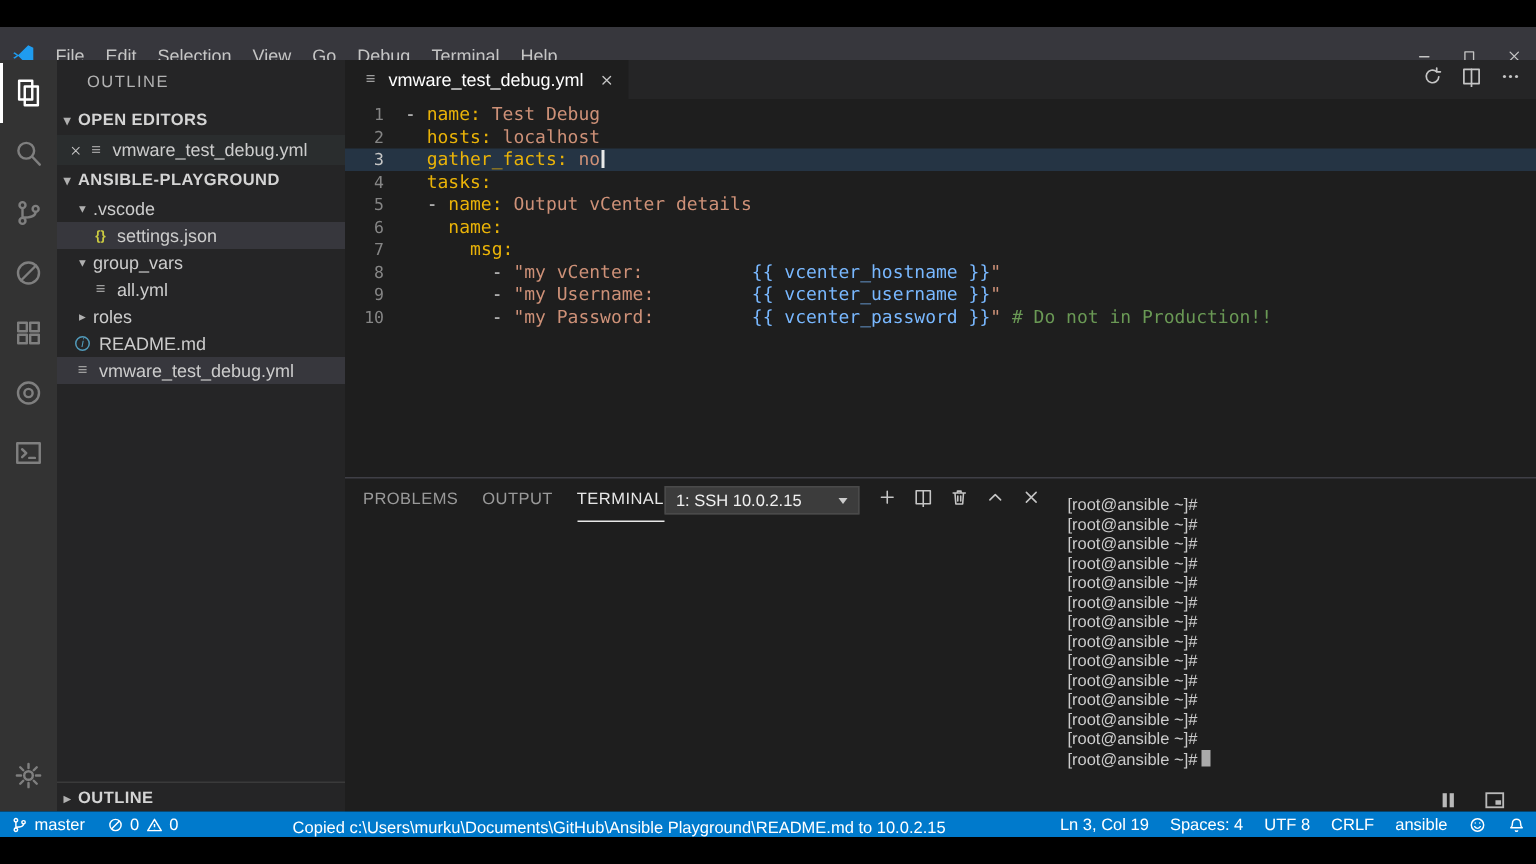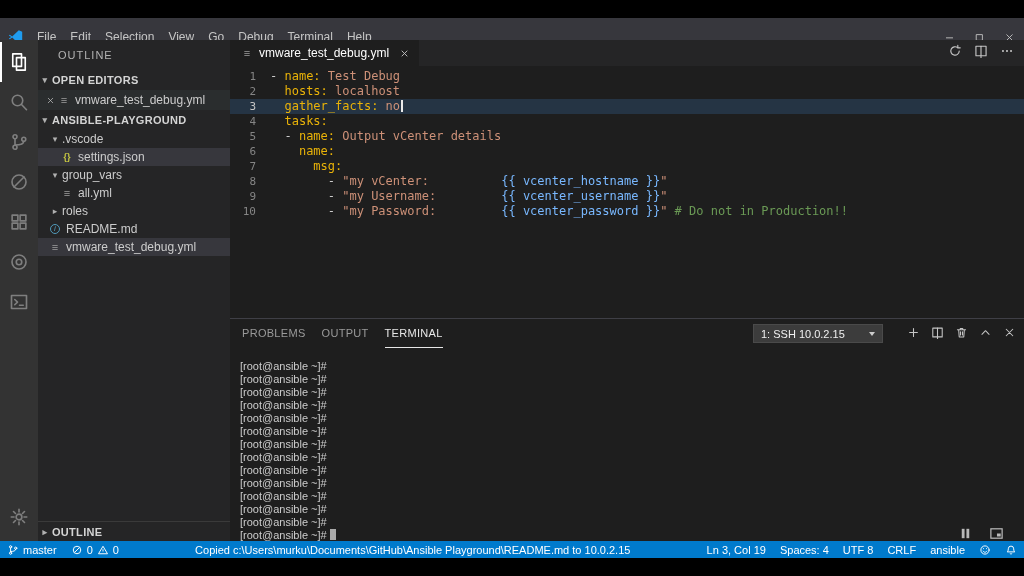--- a/index.html
+++ b/index.html
@@ -56,36 +56,36 @@
 
   .code-area{height:252px;position:relative;font-family:"DejaVu Sans Mono",monospace;font-size:12px;padding-top:3px;overflow:hidden;flex:none}
   .code-line{display:flex;height:15px;line-height:15px;white-space:pre}
   .code-line.current{background:rgba(46,79,116,.45)}
   .line-num{width:40px;flex:none;text-align:right;padding-right:14px;color:#858585;font-size:11px}
   .code-line.current .line-num{color:#c6c6c6}
   .tok-p{color:#cccccc}.tok-k{color:#eab308}.tok-s{color:#ce9178}.tok-j{color:#79b8ff}.tok-c{color:#6a9955}
   .caret{display:inline-block;width:1.5px;height:12px;background:#eaeaea;margin-left:1px;vertical-align:-2px}
 
   
-  .panel{flex:1;border-top:1px solid #3f3f46;display:flex;flex-direction:column;min-height:0}
+  .panel{flex:1;border-top:1px solid #3f3f46;display:flex;flex-direction:row;min-height:0}
   .panel-header{height:29px;display:flex;align-items:center;padding:0 8px 0 12px;flex:none}
   .panel-tabs{display:flex;gap:16px;height:100%;align-items:stretch}
   .panel-tab{font-size:11px;color:#9a9a9a;letter-spacing:.3px;display:flex;align-items:center;border-bottom:1px solid transparent}
   .panel-tab.active{color:#e7e7e7;border-bottom-color:#e7e7e7}
-  .panel-right{margin-left:auto;display:flex;gap:24px}
+  .panel-right{margin-left:auto;display:flex;gap:12px}
   .term-select{background:#3c3c3c;border:1px solid #4a4a4a;color:#f0f0f0;font-size:11px;height:19px;display:flex;align-items:center;padding:0 7px;min-width:130px;justify-content:space-between}
   .dd-caret{width:0;height:0;border-left:3.5px solid transparent;border-right:3.5px solid transparent;border-top:4px solid #ccc;margin-left:14px}
   .panel-actions-icons{display:flex;align-items:center;gap:11px;color:#c5c5c5}
   .panel-actions-icons .icon{width:13px;height:13px}
   .terminal{flex:1;padding:12px 0 0 10px;font-family:Liberation Sans, sans-serif;font-size:11px;color:#cccccc;overflow:hidden}
   .term-line{height:13px;line-height:13px;white-space:pre}
   .term-cursor{display:inline-block;width:6px;height:11px;background:#b9b9b9;margin-left:3px;vertical-align:-1px;opacity:.9}
 
   
-  .statusbar{position:absolute;left:0;top:541px;width:100%;height:17px;background:#007acc;color:#fff;display:flex;align-items:center;font-size:11px}
+  .statusbar{position:absolute;left:0;top:541px;width:100%;height:17px;background:#007acc;color:#fff;display:flex;align-items:flex-end;font-size:11px}
   .sb-item{display:flex;align-items:center;gap:4px;padding:0 7px;height:100%;white-space:nowrap}
   .sb-item .icon{width:12px;height:12px}
   .sb-message{flex:1;text-align:center;white-space:nowrap;overflow:hidden}
 
   
   .video-controls{position:absolute;right:20px;top:526px;display:flex;gap:16px;opacity:.8;z-index:5;color:#e0e0e0}
   .vc{display:inline-flex}
   .vc .icon{width:15px;height:15px}
 </style>
 </head>

